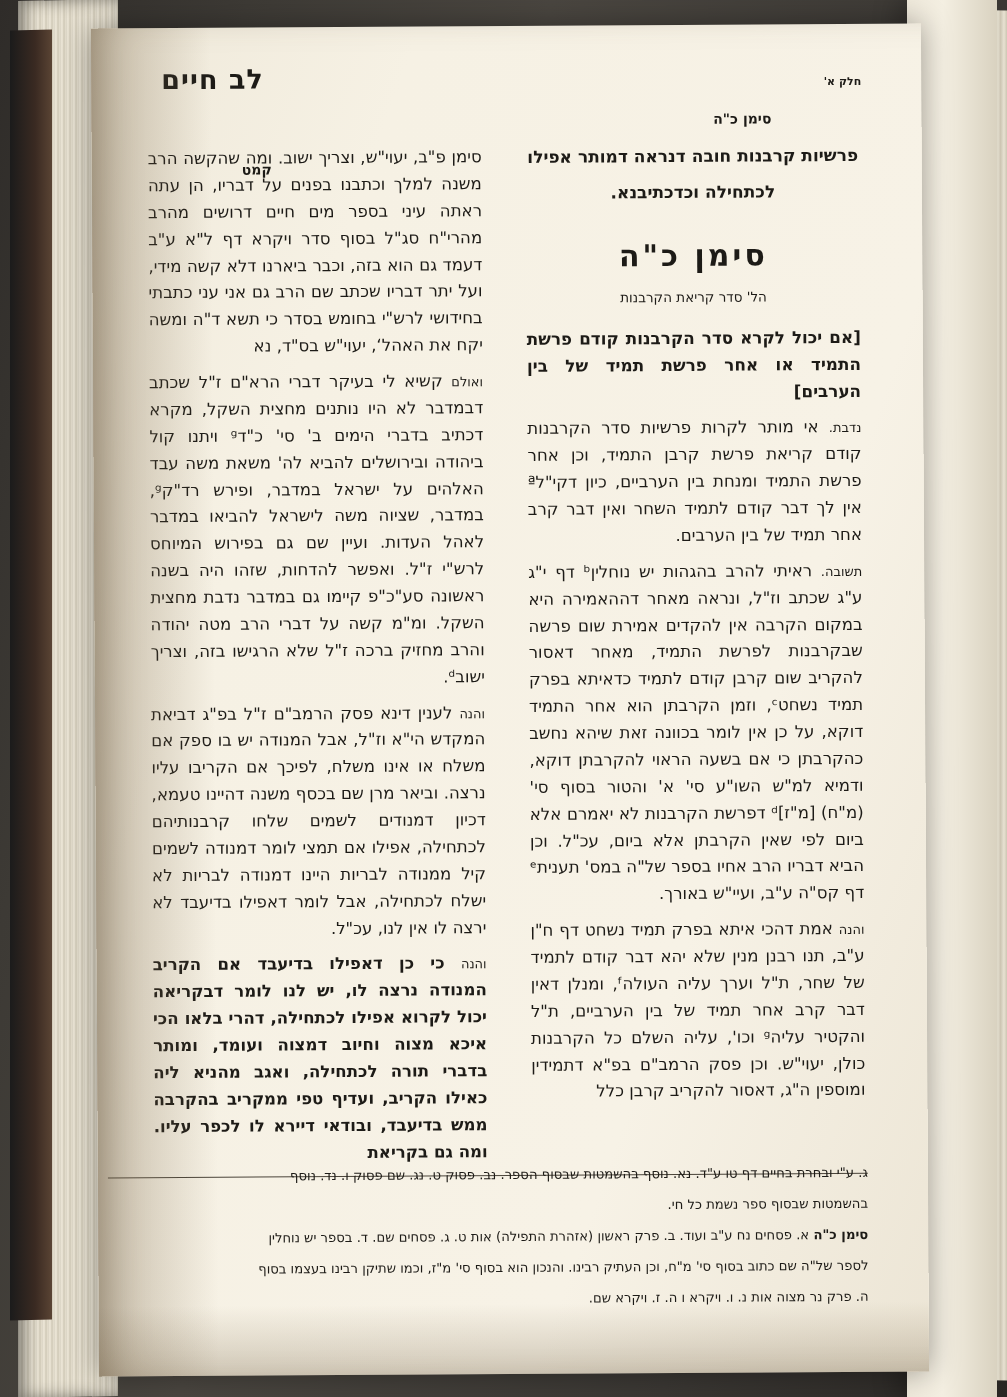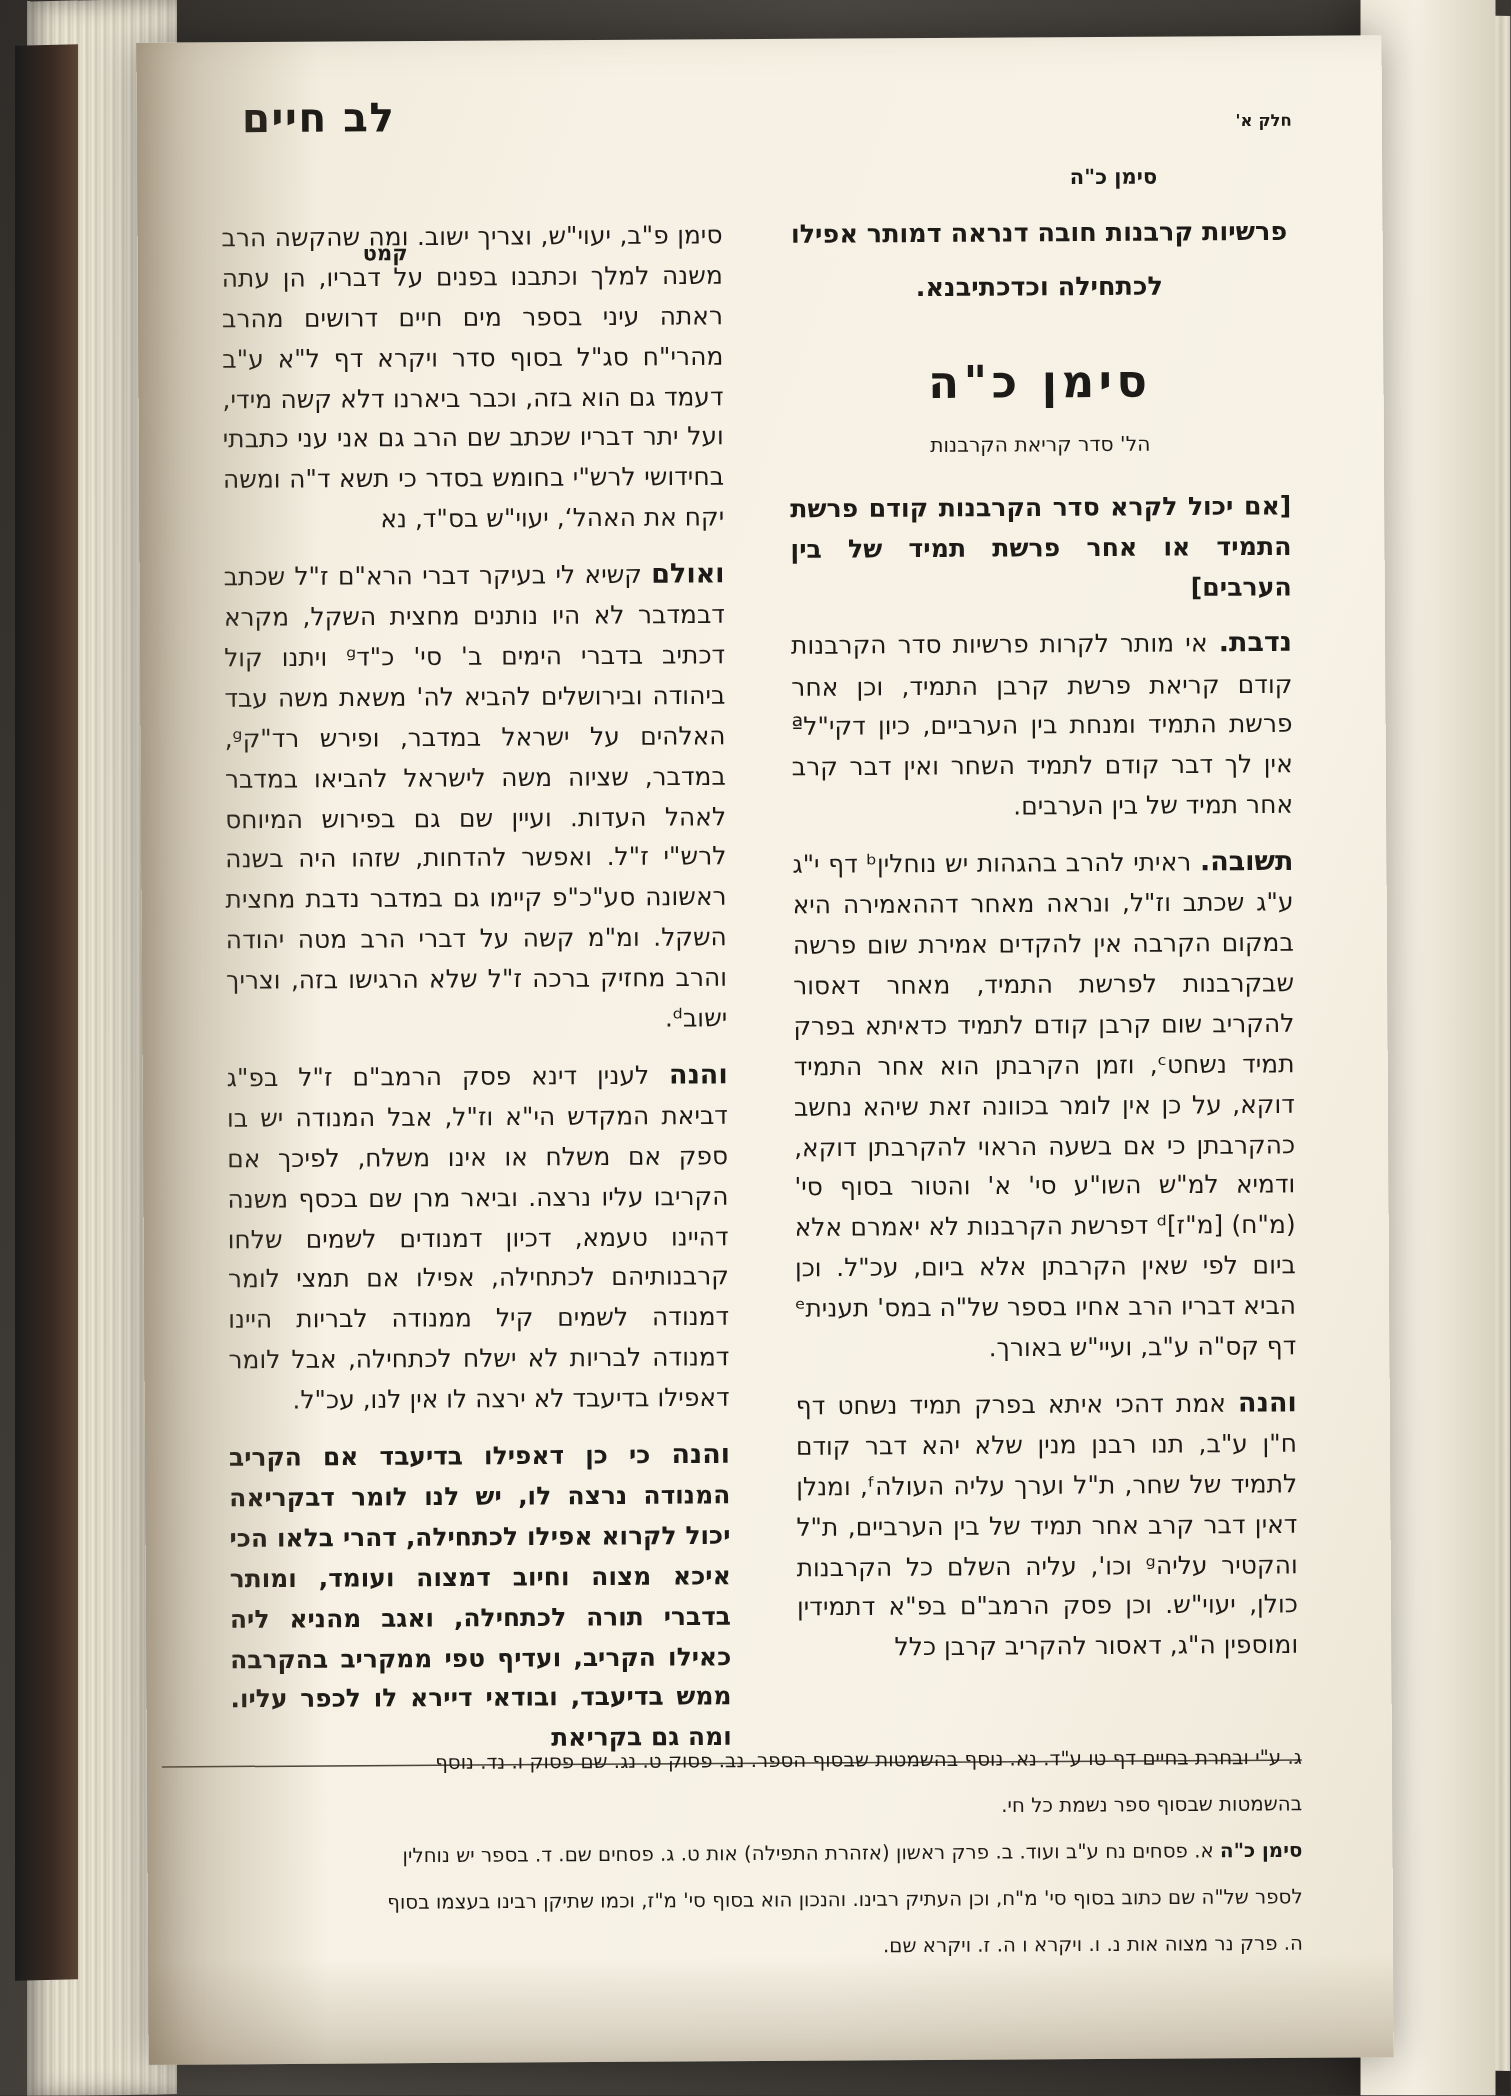--- a/index.html
+++ b/index.html
@@ -163,22 +163,22 @@
     text-align: justify;
     text-justify: inter-word;
   }
   .col p {
     margin: 0 0 9px 0;
   }
   .bold-open {
     font-weight: bold;
   }
   .big-bold {
-    font-weight: bold;
-    font-size: 18px;
+    font-weight: normal;
+    font-size: 13px;
   }
   .bracket-head {
     font-weight: bold;
     font-size: 16.8px;
     text-align: justify;
   }
 
   .siman-title {
     text-align: center;
     font-size: 30px;

